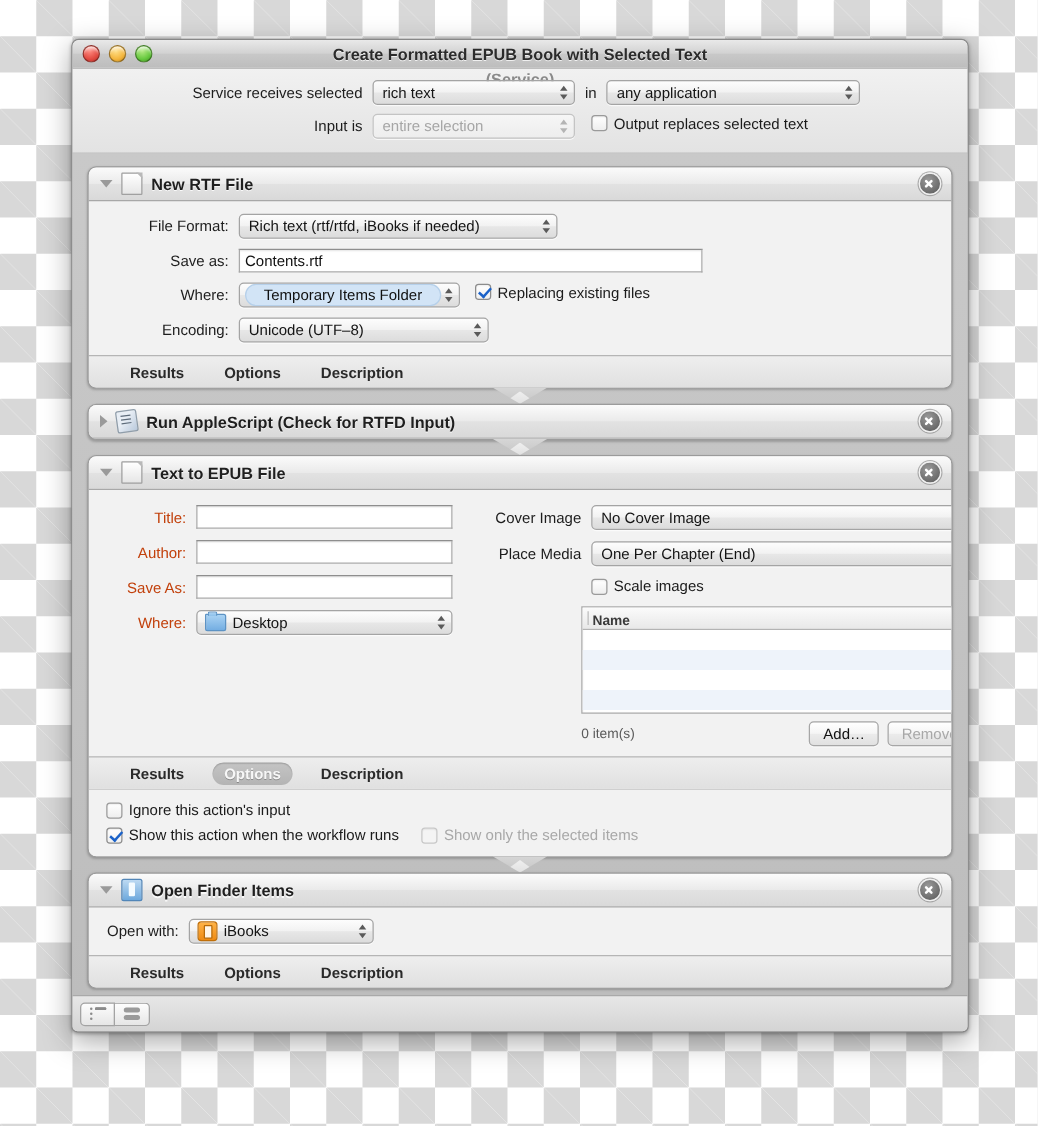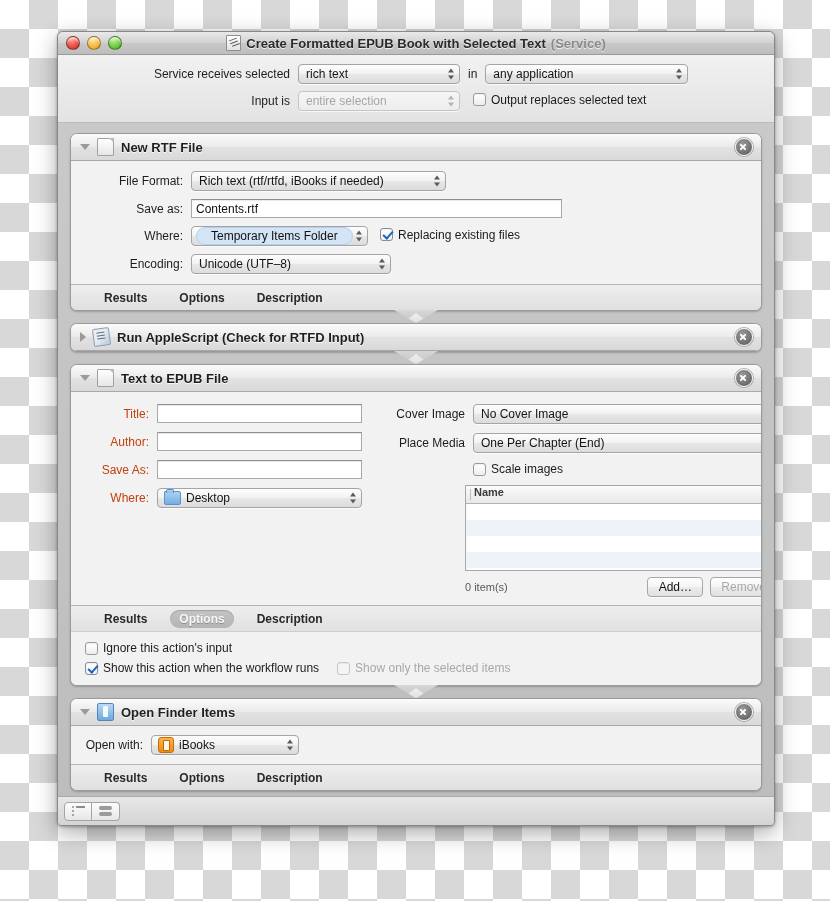--- a/index.html
+++ b/index.html
@@ -43,25 +43,26 @@
     width: 12px; height: 12px; border-radius: 50%;
     border: 1px solid rgba(0,0,0,0.35);
     box-shadow: inset 0 5px 3px -3px rgba(255,255,255,0.85);
   }
   .light.red    { background: radial-gradient(circle at 40% 30%, #ff8b81, #e24b42 60%, #b42d26); }
   .light.yellow { background: radial-gradient(circle at 40% 30%, #ffe08a, #f4b63e 60%, #c2861b); }
   .light.green  { background: radial-gradient(circle at 40% 30%, #b6eb85, #61c councils); }
   .light.green  { background: radial-gradient(circle at 40% 30%, #b6eb85, #67c93f 60%, #3e9120); }
   .title-center {
     position: absolute; left: 0; right: 0;
-    display: flex; align-items: center; justify-content: center;
+    display: flex; align-items: center; justify-content: flex-end;
     gap: 5px;
     font-size: 13px; font-weight: bold; color: #2b2b2b;
     text-shadow: 0 1px 0 rgba(255,255,255,0.75);
     pointer-events: none;
+    flex-direction: column;
   }
   .title-center .doc-proxy {
     width: 13px; height: 14px;
     background: linear-gradient(to bottom, #fefefe, #e3e3e3);
     border: 1px solid #8d8d8d; border-radius: 1px;
     position: relative; display: inline-block;
   }
   .title-center .doc-proxy::after {
     content: ""; position: absolute; left: 2px; top: 3px;
     width: 8px; height: 1px; background: #5b5b5b;
@@ -324,21 +325,21 @@
     background: #fff;
     height: 84px;
     margin-left: 82px;
     box-shadow: inset 0 1px 2px rgba(0,0,0,0.10);
     overflow: hidden;
   }
   .list-head {
     height: 17px;
     background: linear-gradient(to bottom, #fbfbfb, #e8e8e8);
     border-bottom: 1px solid #b3b3b3;
-    display: flex; align-items: flex-start;
+    display: flex; align-items: flex-end;
     font-size: 11px; font-weight: bold; color: #3a3a3a;
     padding-left: 8px;
     position: relative;
   }
   .list-head::before {
     content: ""; position: absolute; left: 4px; top: 3px; bottom: 3px; width: 1px; background: #bcbcbc;
   }
   .list-row { height: 16px; }
   .list-row.alt { background: #eef3fa; }
   .list-foot {

